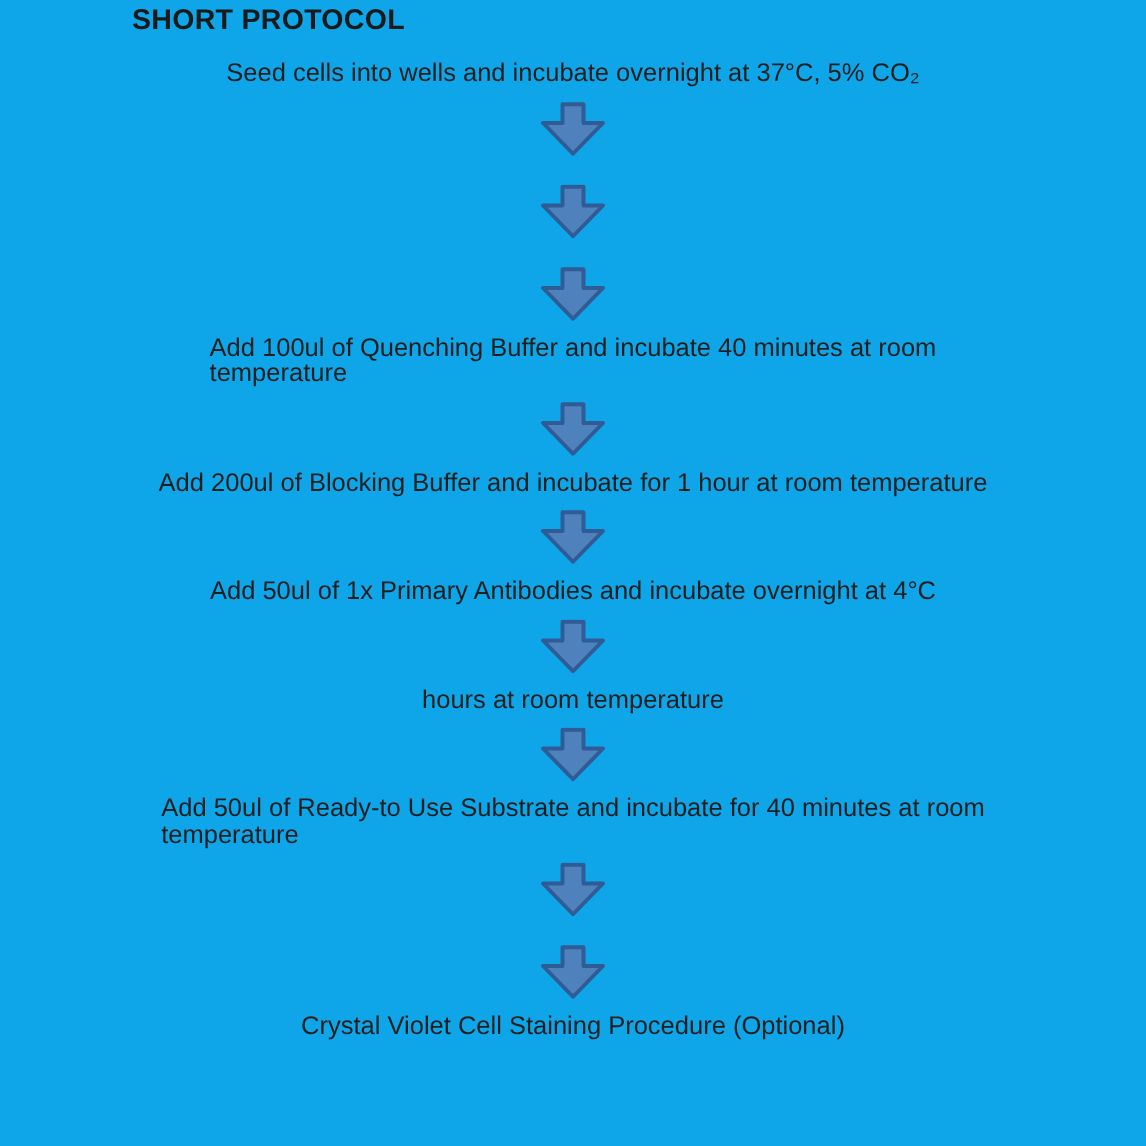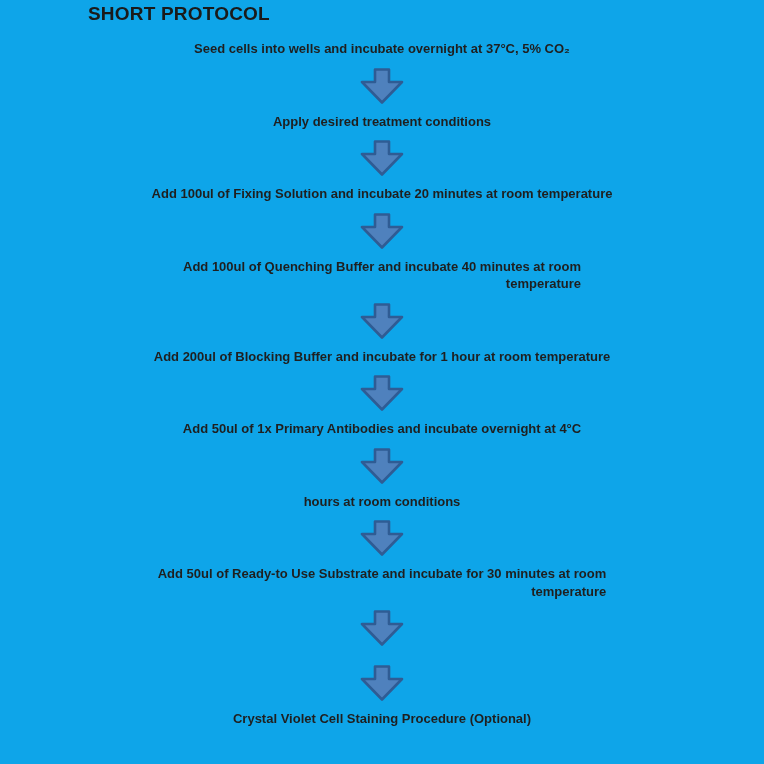--- a/index.html
+++ b/index.html
@@ -33,24 +33,24 @@
     position: absolute;
     left: 50%;
     transform: translateX(-50%);
     top: 40px;
     width: 660px;
     display: flex;
     flex-direction: column;
     align-items: center;
   }
   .step {
-    text-align: right;
+    text-align: left;
     color: #1f1f1f;
-    font-size: 13px;
-    font-weight: bold;
+    font-size: 17px;
+    font-weight: normal;
     line-height: 17.5px;
   }
   .step-line {
     white-space: nowrap;
   }
   .arrow {
     width: 44px;
     height: 36px;
     margin: 10px 0 9px 0;
     display: block;
@@ -62,29 +62,23 @@
 
 <div class="page">
   <div class="title">SHORT PROTOCOL</div>
   <div class="flow">
       <div class="step" style="color: rgb(31, 31, 31);">
         <div class="step-line">Seed cells into wells and incubate overnight at 37°C, 5% CO₂</div>
       </div>
       <svg class="arrow" viewBox="0 0 44 36" aria-hidden="true">
     <polygon points="15,1.5 29,1.5 29,14 42,14 22,34.5 2,14 15,14" fill="#4f81bd" stroke="#2f5c94" stroke-width="2.6" stroke-linejoin="round"></polygon>
   </svg>
-      <div class="step" style="color: rgb(31, 31, 31);">
-        <div class="step-line">Apply desired treatment conditions</div>
-      </div>
       <svg class="arrow" viewBox="0 0 44 36" aria-hidden="true">
     <polygon points="15,1.5 29,1.5 29,14 42,14 22,34.5 2,14 15,14" fill="#4f81bd" stroke="#2f5c94" stroke-width="2.6" stroke-linejoin="round"></polygon>
   </svg>
-      <div class="step" style="color: rgb(31, 31, 31);">
-        <div class="step-line">Add 100ul of Fixing Solution and incubate 20 minutes at room temperature</div>
-      </div>
       <svg class="arrow" viewBox="0 0 44 36" aria-hidden="true">
     <polygon points="15,1.5 29,1.5 29,14 42,14 22,34.5 2,14 15,14" fill="#4f81bd" stroke="#2f5c94" stroke-width="2.6" stroke-linejoin="round"></polygon>
   </svg>
       <div class="step" style="color: rgb(31, 31, 31);">
         <div class="step-line">Add 100ul of Quenching Buffer and incubate 40 minutes at room</div>
         <div class="step-line">temperature</div>
       </div>
       <svg class="arrow" viewBox="0 0 44 36" aria-hidden="true">
     <polygon points="15,1.5 29,1.5 29,14 42,14 22,34.5 2,14 15,14" fill="#4f81bd" stroke="#2f5c94" stroke-width="2.6" stroke-linejoin="round"></polygon>
   </svg>
@@ -94,27 +88,27 @@
       <svg class="arrow" viewBox="0 0 44 36" aria-hidden="true">
     <polygon points="15,1.5 29,1.5 29,14 42,14 22,34.5 2,14 15,14" fill="#4f81bd" stroke="#2f5c94" stroke-width="2.6" stroke-linejoin="round"></polygon>
   </svg>
       <div class="step" style="color: rgb(31, 31, 31);">
         <div class="step-line">Add 50ul of 1x Primary Antibodies and incubate overnight at 4°C</div>
       </div>
       <svg class="arrow" viewBox="0 0 44 36" aria-hidden="true">
     <polygon points="15,1.5 29,1.5 29,14 42,14 22,34.5 2,14 15,14" fill="#4f81bd" stroke="#2f5c94" stroke-width="2.6" stroke-linejoin="round"></polygon>
   </svg>
       <div class="step" style="color: rgb(31, 31, 31);">
-        <div class="step-line">hours at room conditions</div>
+        <div class="step-line">hours at room temperature</div>
       </div>
       <svg class="arrow" viewBox="0 0 44 36" aria-hidden="true">
     <polygon points="15,1.5 29,1.5 29,14 42,14 22,34.5 2,14 15,14" fill="#4f81bd" stroke="#2f5c94" stroke-width="2.6" stroke-linejoin="round"></polygon>
   </svg>
       <div class="step" style="color: rgb(31, 31, 31);">
-        <div class="step-line">Add 50ul of Ready-to Use Substrate and incubate for 30 minutes at room</div>
+        <div class="step-line">Add 50ul of Ready-to Use Substrate and incubate for 40 minutes at room</div>
         <div class="step-line">temperature</div>
       </div>
       <svg class="arrow" viewBox="0 0 44 36" aria-hidden="true">
     <polygon points="15,1.5 29,1.5 29,14 42,14 22,34.5 2,14 15,14" fill="#4f81bd" stroke="#2f5c94" stroke-width="2.6" stroke-linejoin="round"></polygon>
   </svg>
       <svg class="arrow" viewBox="0 0 44 36" aria-hidden="true">
     <polygon points="15,1.5 29,1.5 29,14 42,14 22,34.5 2,14 15,14" fill="#4f81bd" stroke="#2f5c94" stroke-width="2.6" stroke-linejoin="round"></polygon>
   </svg>
       <div class="step" style="color: rgb(31, 31, 31);">
         <div class="step-line">Crystal Violet Cell Staining Procedure (Optional)</div>

